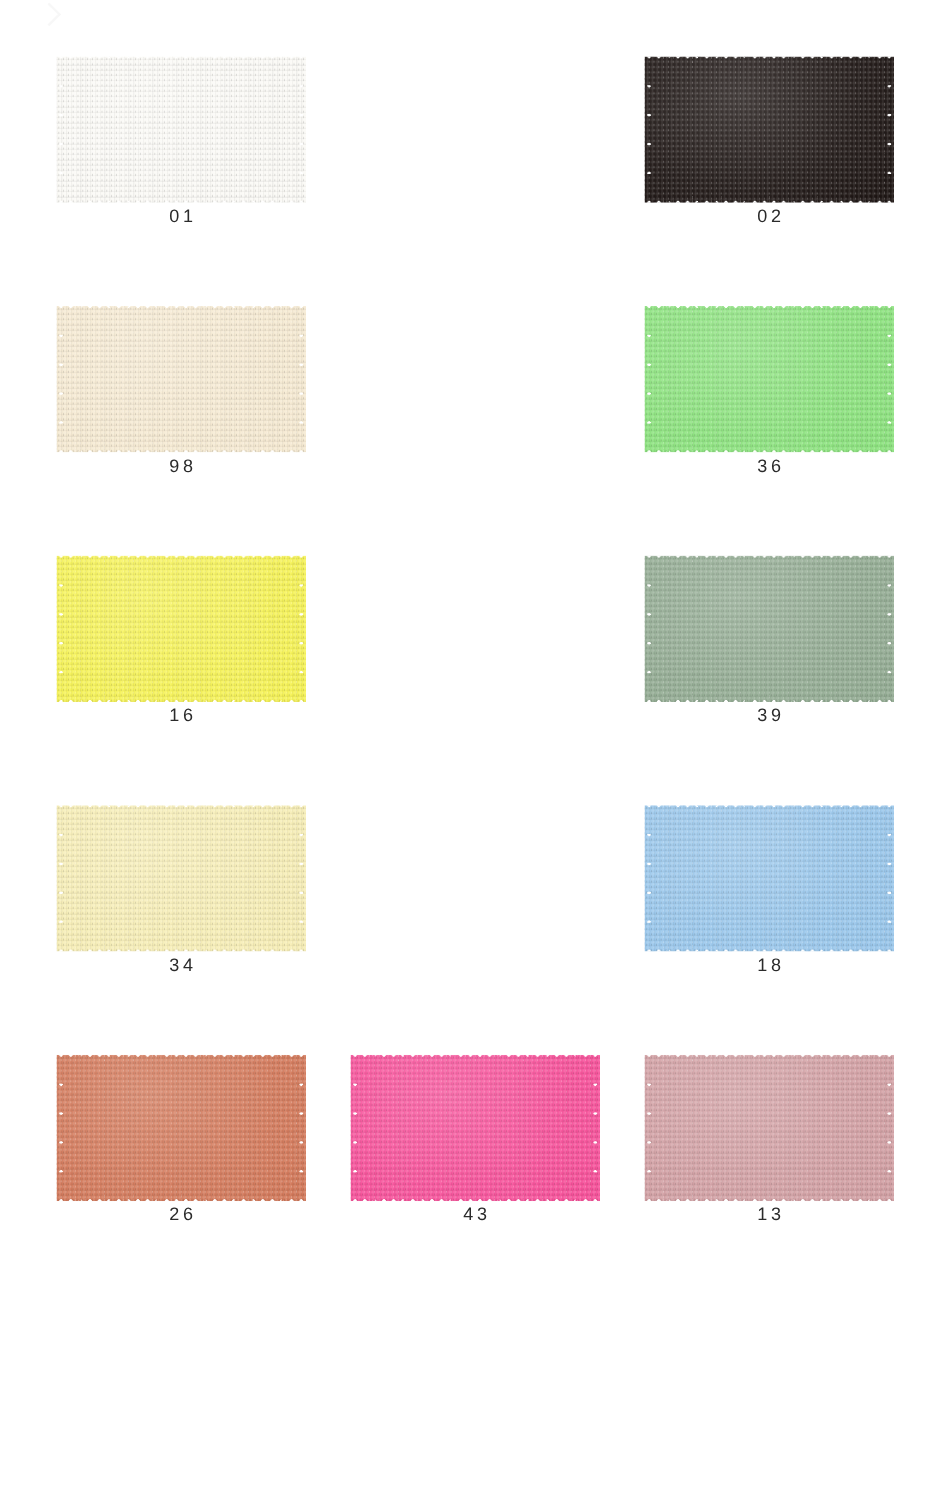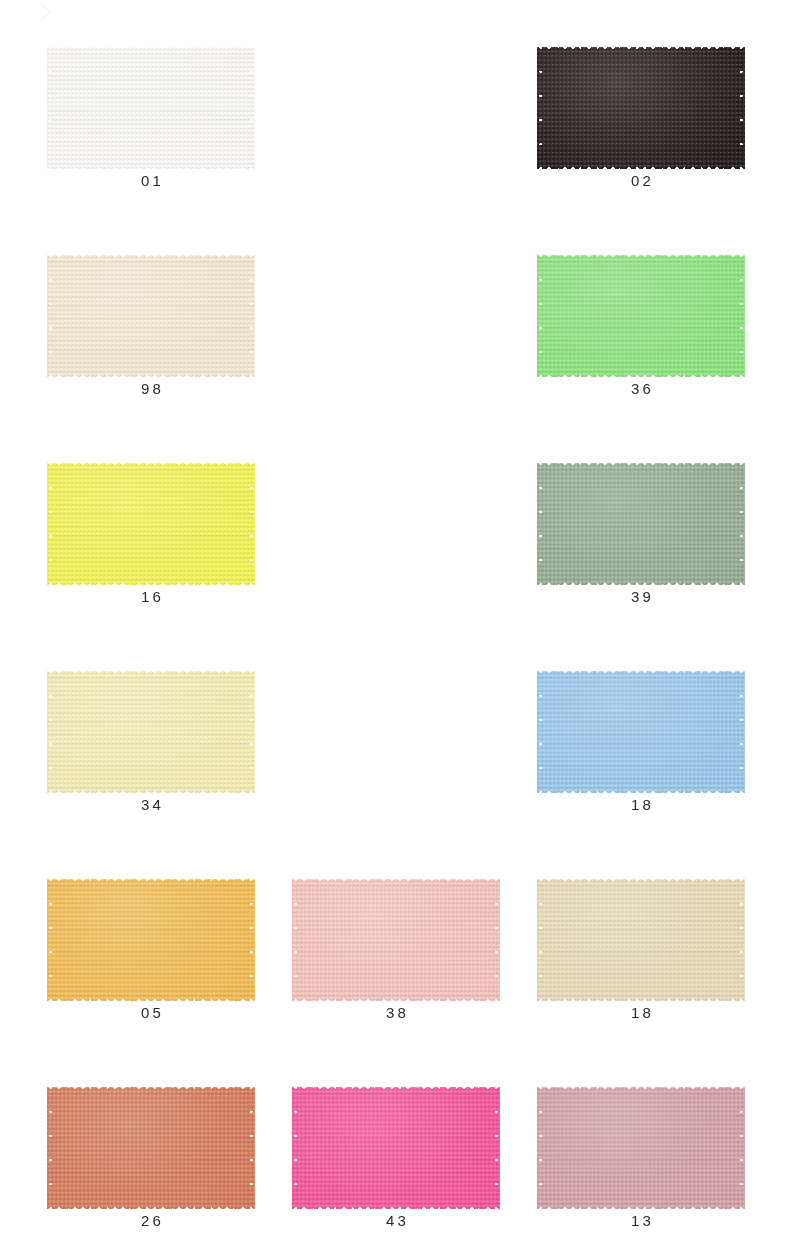--- a/index.html
+++ b/index.html
@@ -251,49 +251,20 @@
             <div class="knit"></div>
             <div class="sheen"></div>
           </div>
         </div>
         <div class="swatch-code">18</div>
       </div>
     </div>
     <div class="swatch-row">
       <div class="swatch-cell">
         <div class="chip-wrap">
-          <div class="chip" style="background: rgb(242, 188, 83);">
-            <div class="knit"></div>
-            <div class="sheen"></div>
-          </div>
-        </div>
-        <div class="swatch-code">05</div>
-      </div>
-      <div class="swatch-cell">
-        <div class="chip-wrap">
-          <div class="chip" style="background: rgb(248, 194, 187);">
-            <div class="knit"></div>
-            <div class="sheen"></div>
-          </div>
-        </div>
-        <div class="swatch-code">38</div>
-      </div>
-      <div class="swatch-cell">
-        <div class="chip-wrap">
-          <div class="chip" style="background: rgb(232, 219, 184);">
-            <div class="knit"></div>
-            <div class="sheen"></div>
-          </div>
-        </div>
-        <div class="swatch-code">18</div>
-      </div>
-    </div>
-    <div class="swatch-row">
-      <div class="swatch-cell">
-        <div class="chip-wrap">
           <div class="chip" style="background: rgb(212, 121, 90);">
             <div class="knit"></div>
             <div class="sheen"></div>
           </div>
         </div>
         <div class="swatch-code">26</div>
       </div>
       <div class="swatch-cell">
         <div class="chip-wrap">
           <div class="chip" style="background: rgb(248, 80, 154);">

